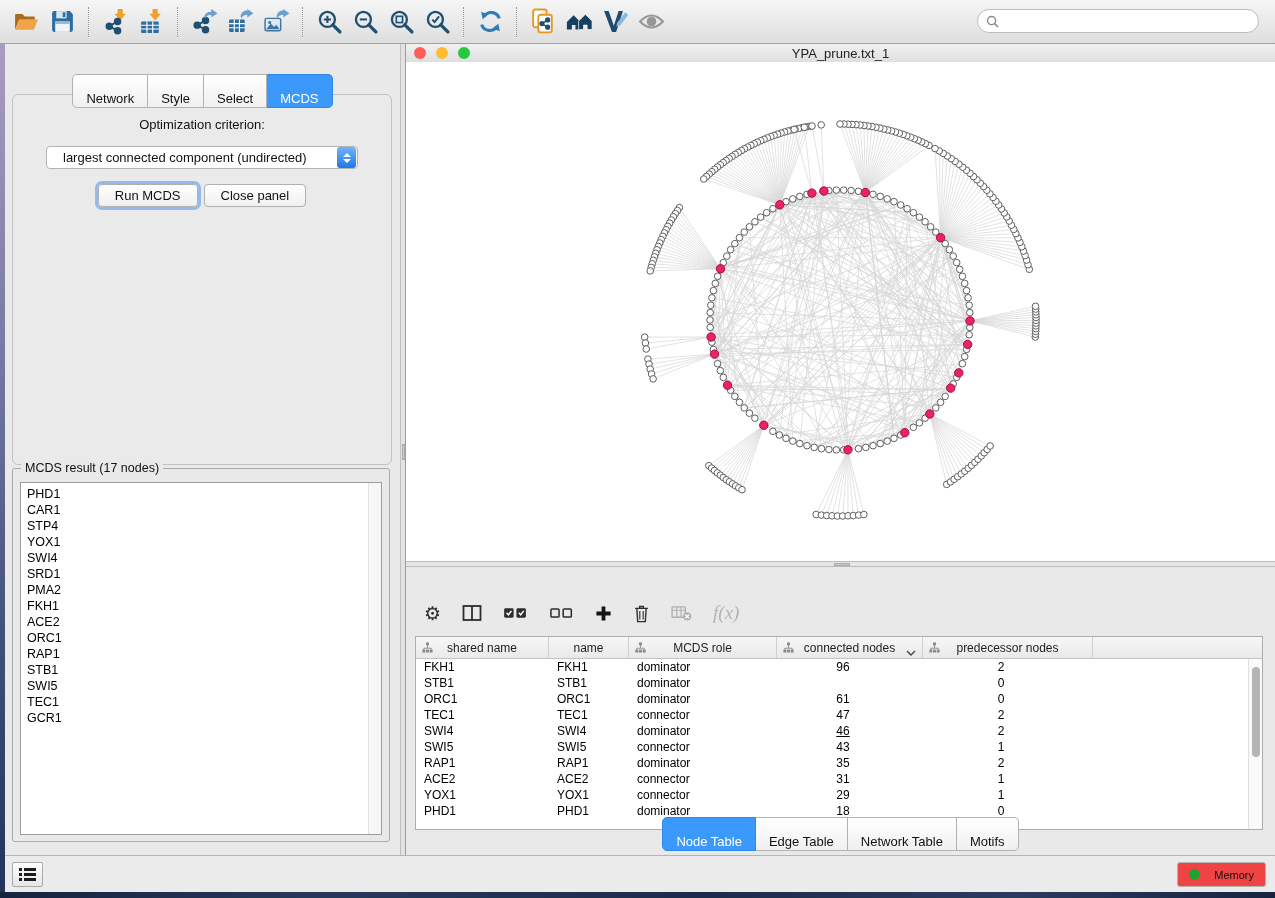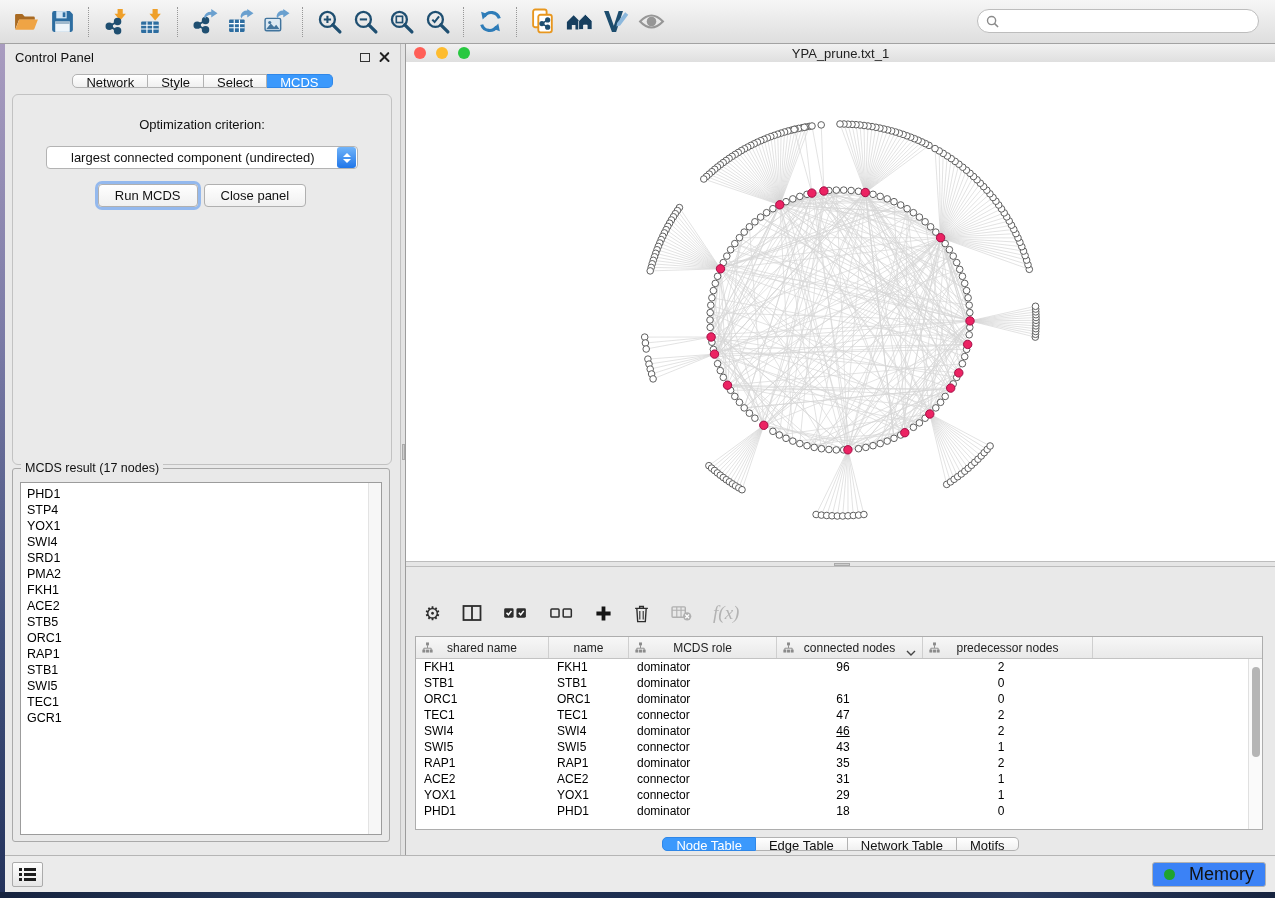--- a/index.html
+++ b/index.html
@@ -27,33 +27,33 @@
 
 .control-panel { position:absolute; left:5px; top:44px; width:395px; height:811px; background:#e9e9e9; }
 .panel-titlebar { position:relative; height:26px; display:flex; align-items:center; padding:0 10px; }
 .panel-titlebar .ptitle { font-size:13px; color:#111; }
 .float-btn { margin-left:auto; width:10px; height:9px; border:1.6px solid #333; display:inline-block; cursor:pointer; }
 .close-btn { width:11px; height:11px; position:relative; margin-left:9px; cursor:pointer; }
 .close-btn:before,.close-btn:after { content:""; position:absolute; left:-1px; top:4.5px; width:13px; height:2.4px; background:#222; border-radius:1px; }
 .close-btn:before { transform:rotate(45deg); } .close-btn:after { transform:rotate(-45deg); }
 
 .ctab-row { position:absolute; top:30px; left:0; right:0; display:flex; justify-content:center; z-index:2; }
-.seg-tab { height:14px; padding:0 13px; background:linear-gradient(#ffffff,#f0f0f0);
+.seg-tab { height:14px; padding:16px 13px; background:linear-gradient(#ffffff,#f0f0f0);
   border:1px solid #b2b2b2; border-left:none; font-size:13px; color:#111; cursor:pointer; font-family:inherit; }
 .seg-tab:first-child { border-left:1px solid #b2b2b2; border-radius:5px 0 0 5px; }
 .seg-tab:last-child { border-radius:0 5px 5px 0; }
 .seg-tab.active { background:#3b99fc; border-color:#2f87e8; color:#fff; }
 
 .ctab-content { position:absolute; left:7px; right:8px; top:50px; height:371px;
   background:#eaeaea; border:1px solid #c2c2c2; border-radius:6px;
   display:flex; flex-direction:column; align-items:center; }
 .opt-label { margin-top:22px; font-size:13px; color:#111; }
 .combo { margin-top:14px; width:312px; height:23px; background:#fff; border:1px solid #b3b3b3;
   border-radius:4px; display:flex; align-items:center; cursor:pointer; overflow:hidden; }
-.combo-text { flex:1; font-size:13px; color:#111; padding-left:24px; white-space:nowrap; }
+.combo-text { flex:1; font-size:13px; color:#111; padding-left:16px; white-space:nowrap; }
 .combo-stepper { width:19px; height:21px; margin-right:1px; border-radius:3px;
   background:linear-gradient(#71b4f9,#2076e9); display:flex; flex-direction:column; align-items:center; justify-content:center; gap:2px; }
 .combo-stepper i { width:0; height:0; border-left:4px solid transparent; border-right:4px solid transparent; display:block; }
 .combo-stepper .up { border-bottom:4.5px solid #fff; }
 .combo-stepper .dn { border-top:4.5px solid #fff; }
 .btn-row { margin-top:15px; display:flex; gap:6px; }
 .aqua { height:23px; padding:0 16px; font-size:13px; color:#111; font-family:inherit;
   background:linear-gradient(#ffffff,#f0f0f0); border:1px solid #b0b0b0; border-radius:4px; cursor:pointer; }
 .aqua.focusring { box-shadow:0 0 0 3px rgba(77,144,240,.55); }
 
@@ -103,21 +103,21 @@
 .td.l { padding-left:8px; } .td.r { text-align:center; padding-right:14px; }
 .tscroll { position:absolute; right:0; top:22px; bottom:0; width:14px; background:#fafafa; border-left:1px solid #e0e0e0; }
 .tscroll .thumb { position:absolute; left:3px; top:8px; width:8px; height:90px; background:#b5b5b5; border-radius:4px; }
 .btab-row { position:absolute; left:0; right:0; bottom:4px; display:flex; justify-content:center; }
 
 
 .statusbar { position:absolute; left:5px; right:0; top:855px; height:37px; background:#ebebeb; border-top:1px solid #b5b5b5; }
 .list-btn { position:absolute; left:7px; top:6px; width:31px; height:25px; border:1px solid #ababab; border-radius:2px;
   background:linear-gradient(#fdfdfd,#e6e6e6); display:flex; align-items:center; justify-content:center; cursor:pointer; }
 .mem-btn { position:absolute; right:9px; top:6px; height:25px; padding:0 11px; display:flex; align-items:center; gap:14px;
-  border:1px solid #b2b2b2; border-radius:3px; background:#3b82f6; font-size:18px; color:#111; font-family:inherit; cursor:pointer; }
+  border:1px solid #b2b2b2; border-radius:3px; background:#ef4444; font-size:11px; color:#111; font-family:inherit; cursor:pointer; }
 .mem-dot { width:11px; height:11px; border-radius:50%; background:#1fa32e; }
 </style>
 </head>
 <body>
 
 <div class="left-strip"></div>
 
 <div class="toolbar">
   <div class="tb-left">
       <button class="tb-btn">
@@ -260,25 +260,20 @@
   <div class="search">
     <svg viewBox="0 0 14 14">
         <circle cx="6" cy="6" r="4.4" fill="none" stroke="#8a8a8a" stroke-width="1.5"></circle>
         <path d="M9.3 9.3 13 13" stroke="#8a8a8a" stroke-width="1.6"></path>
       </svg>
     <input placeholder="" style="">
   </div>
 </div>
 
 <div class="control-panel">
-  <div class="panel-titlebar">
-    <span class="ptitle">Control Panel</span>
-    <span class="float-btn"></span>
-    <span class="close-btn"></span>
-  </div>
   <div class="ctab-row">
       <button class="seg-tab">Network</button>
       <button class="seg-tab">Style</button>
       <button class="seg-tab">Select</button>
       <button class="seg-tab active">MCDS</button>
     </div>
   <div class="ctab-content">
     <div class="opt-label">Optimization criterion:</div>
     <div class="combo">
       <span class="combo-text">largest connected component (undirected)</span>
@@ -290,28 +285,28 @@
     <div class="btn-row">
       <button class="aqua focusring">Run MCDS</button>
       <button class="aqua">Close panel</button>
     </div>
   </div>
   <div class="groupbox">
     <span class="group-title">MCDS result (17 nodes)</span>
     <div class="result-list-wrap">
       <ul class="result-list">
           <li>PHD1</li>
+          <li>CAR1</li>
           <li>STP4</li>
           <li>YOX1</li>
           <li>SWI4</li>
           <li>SRD1</li>
           <li>PMA2</li>
           <li>FKH1</li>
           <li>ACE2</li>
-          <li>STB5</li>
           <li>ORC1</li>
           <li>RAP1</li>
           <li>STB1</li>
           <li>SWI5</li>
           <li>TEC1</li>
           <li>GCR1</li>
         </ul>
       <div class="vtrack"></div>
     </div>
   </div>

